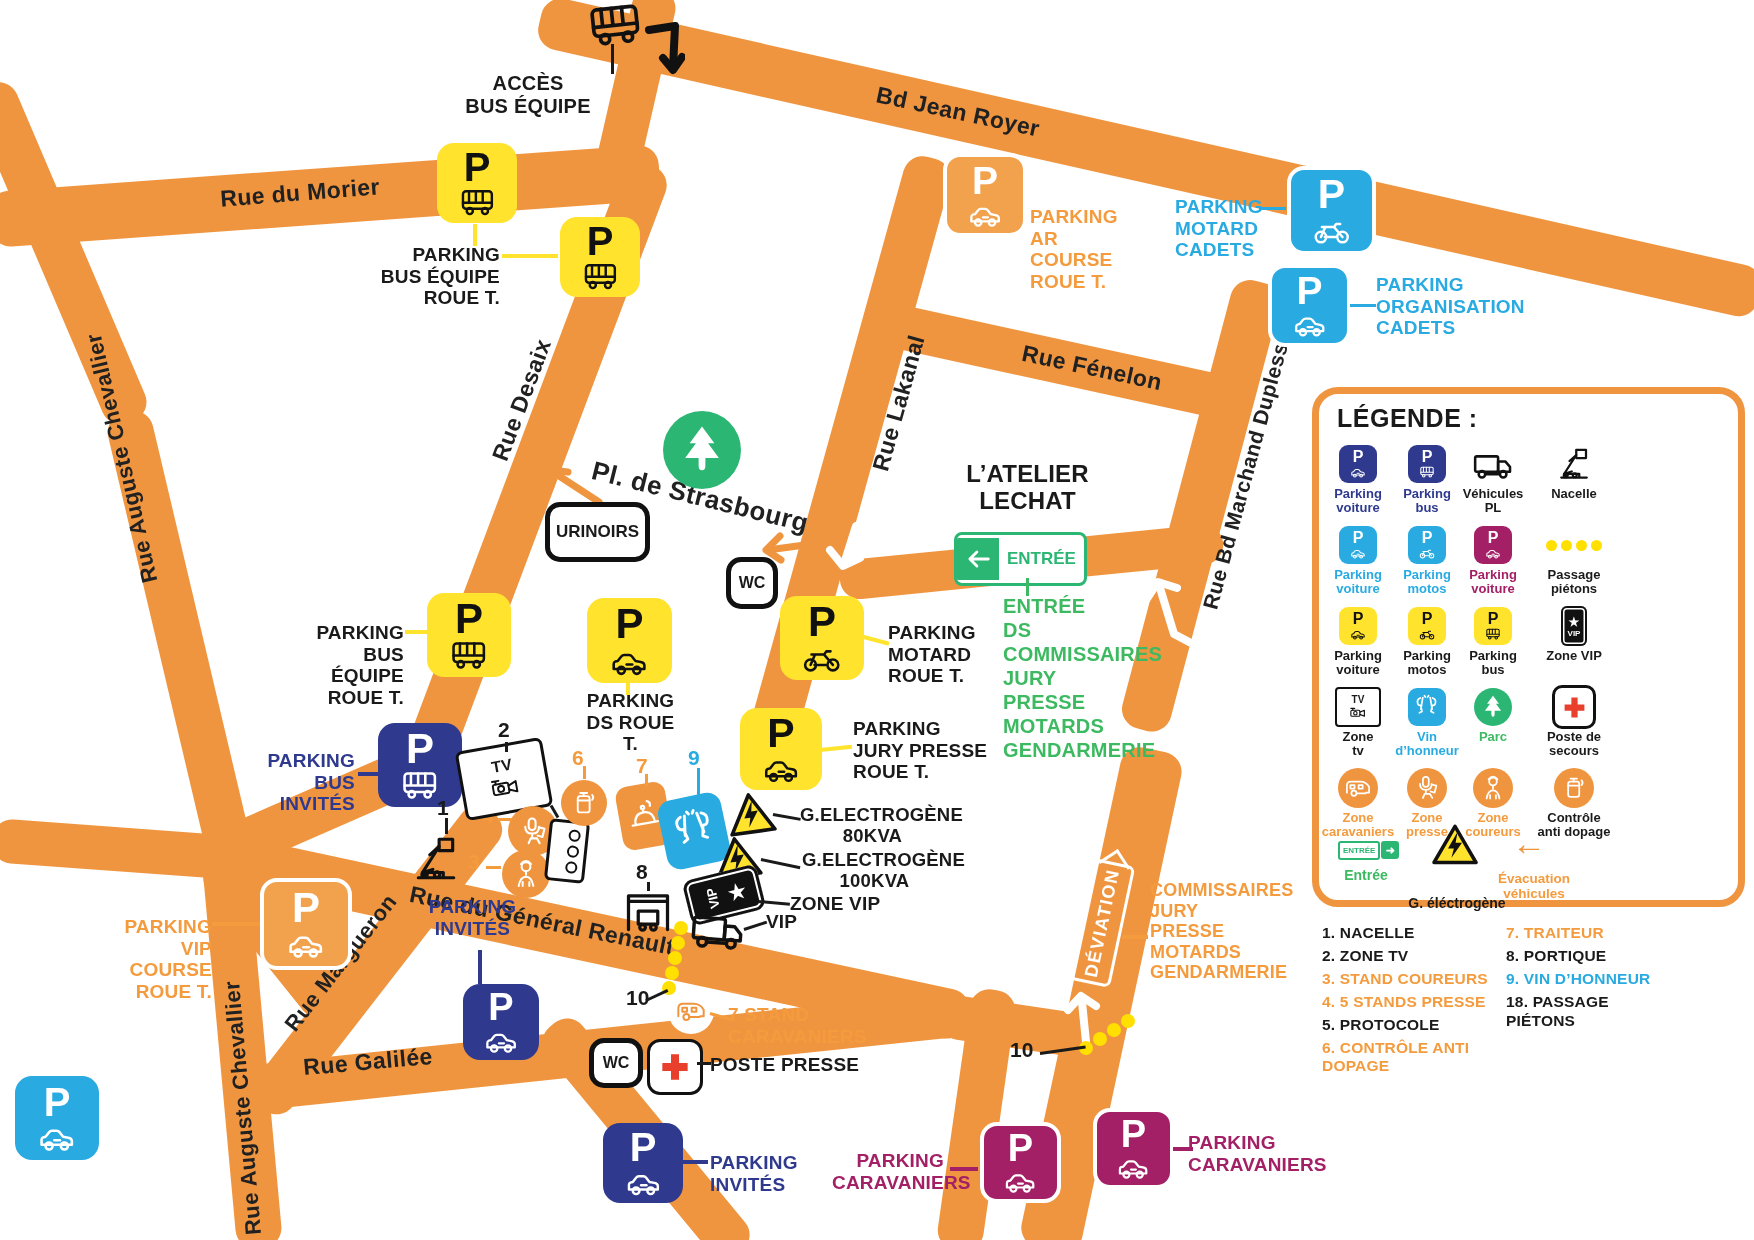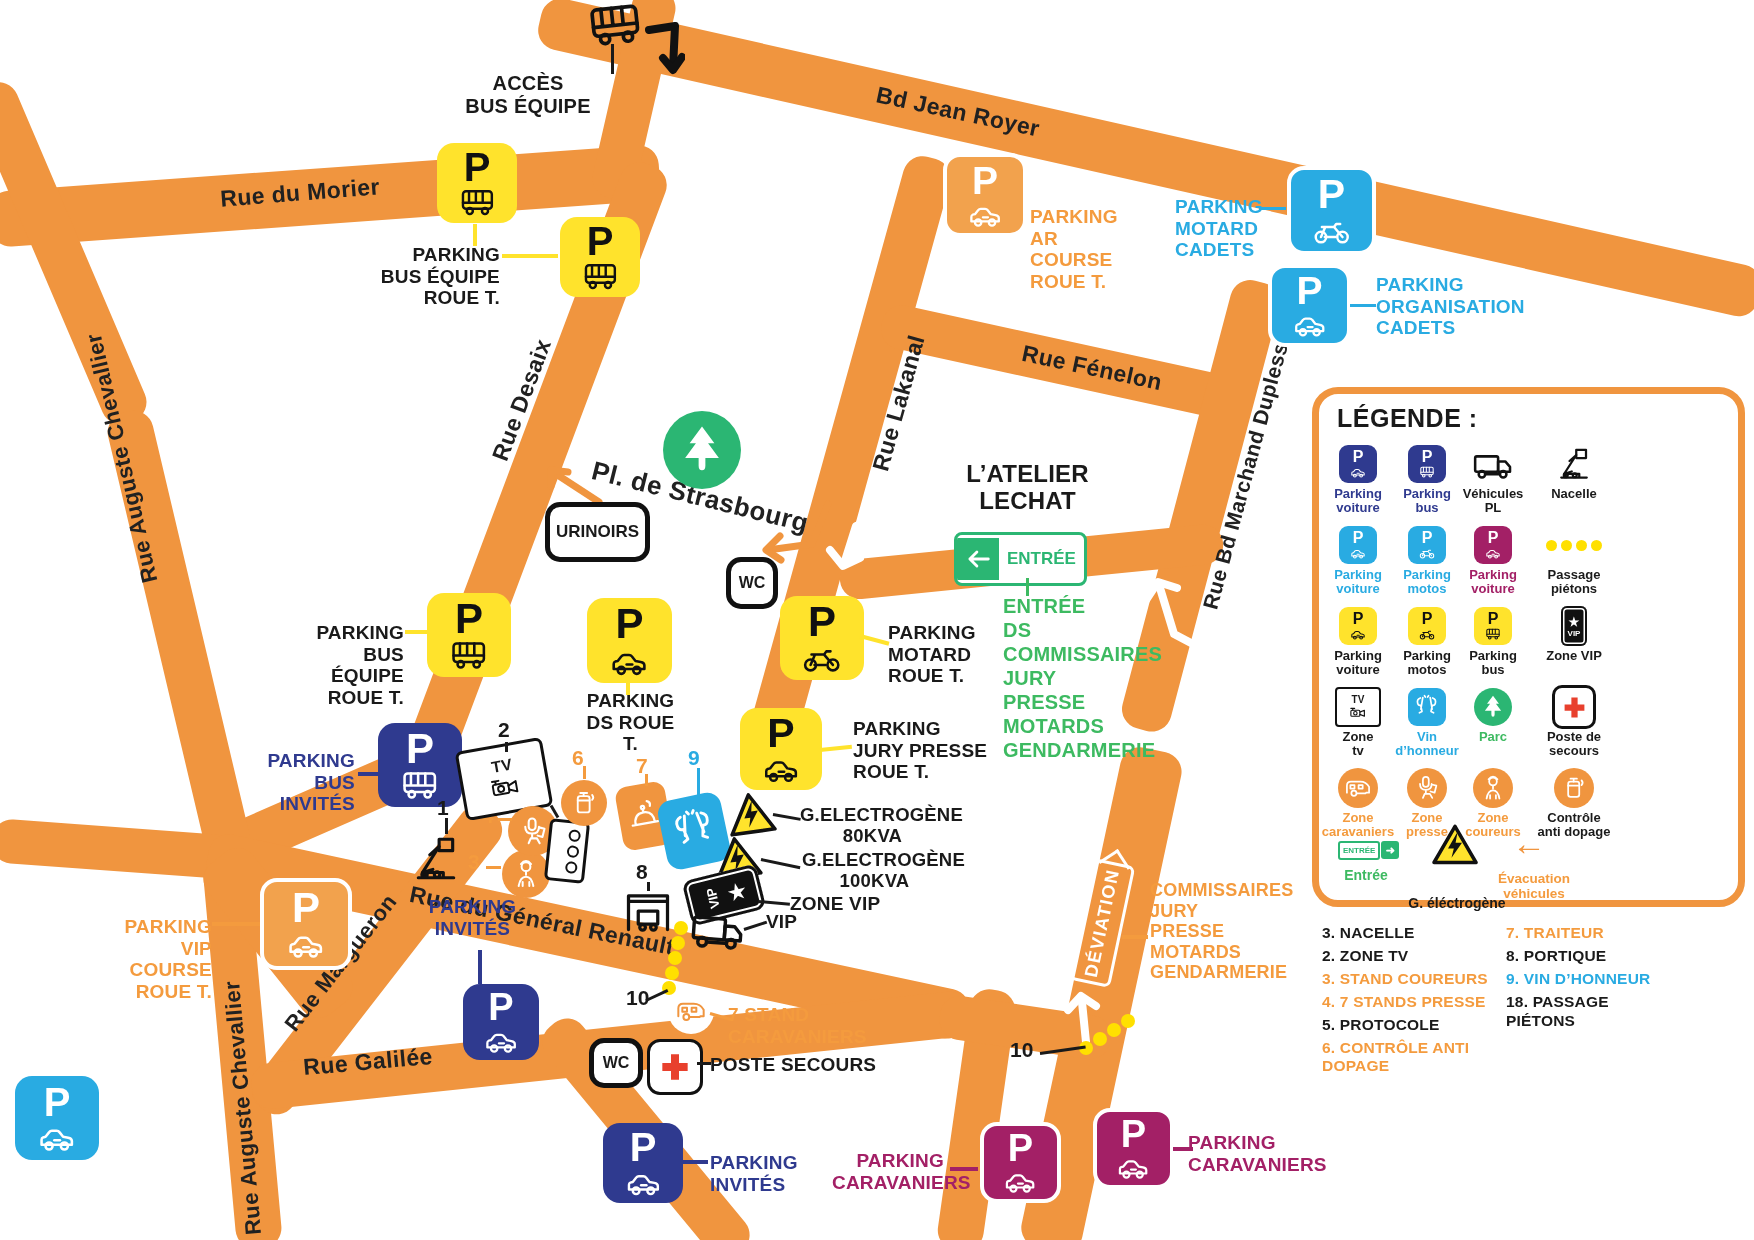--- a/index.html
+++ b/index.html
@@ -389,21 +389,21 @@
 MOTARDS
 GENDARMERIE</div>
   <div class="lbl tc t-black" style="left:800px;top:804px;width:145px;font-size:18.5px">G.ELECTROGÈNE
 80KVA</div>
   <div class="lbl tc t-black" style="left:802px;top:849px;width:145px;font-size:18.5px">G.ELECTROGÈNE
 100KVA</div>
   <div class="lbl t-black" style="left:790px;top:893px;width:100px">ZONE VIP</div>
   <div class="lbl t-black" style="left:766px;top:911px;width:60px">VIP</div>
   <div class="lbl t-orange" style="left:728px;top:1004px;width:135px">7 STAND
 CARAVANIERS</div>
-  <div class="lbl t-black" style="left:710px;top:1054px;width:175px">POSTE SECOURS</div>
+  <div class="lbl t-black" style="left:710px;top:1054px;width:175px">POSTE PRESSE</div>
 
   <div class="box" style="left:545px;top:502px;width:105px;height:60px;font-size:17px">URINOIRS</div>
   <div class="box" style="left:726px;top:557px;width:52px;height:52px;font-size:16px">WC</div>
   <div class="box" style="left:589px;top:1038px;width:54px;height:50px;font-size:16px">WC</div>
 
   <div class="entree-sign" style="left:954px;top:532px;height:48px">
     <span style="width:42px;height:42px;background:#2BB673;display:flex;align-items:center;justify-content:center">
         <svg width="26" height="26" viewBox="0 0 24 24" color="#fff">
           <use href="#s-arrowL"></use>
         </svg>
@@ -765,24 +765,24 @@
   <div class="llab t-green" style="position:absolute;left:1334px;top:868px;width:64px;font-size:14px">Entrée</div>
   <svg style="position:absolute;left:1427px;top:824px" width="56" height="42" viewBox="0 0 40 36">
       <use href="#s-warning"></use>
     </svg>
   <div class="llab t-black" style="position:absolute;left:1392px;top:896px;width:130px;font-size:14px">G. éléctrogène</div>
   <span style="position:absolute;left:1512px;top:826px;color:#F0953F;font-size:34px;line-height:1">←</span>
   <div class="llab t-orange" style="position:absolute;left:1486px;top:872px;width:96px;font-size:13.5px">Évacuation
 véhicules</div>
 
   <div style="position:absolute;left:1322px;top:924px;width:190px">
-    <div class="lsit t-black">3. NACELLE</div>
+    <div class="lsit t-black">1. NACELLE</div>
     <div class="lsit t-black">2. ZONE TV</div>
     <div class="lsit t-orange">3. STAND COUREURS</div>
-    <div class="lsit t-orange">4. 7 STANDS PRESSE</div>
+    <div class="lsit t-orange">4. 5 STANDS PRESSE</div>
     <div class="lsit t-black">5. PROTOCOLE</div>
     <div class="lsit t-orange">6. CONTRÔLE ANTI DOPAGE</div>
   </div>
   <div style="position:absolute;left:1506px;top:924px;width:160px">
     <div class="lsit t-orange">7. TRAITEUR</div>
     <div class="lsit t-black">8. PORTIQUE</div>
     <div class="lsit t-cyan">9. VIN D’HONNEUR</div>
     <div class="lsit t-black">18. PASSAGE PIÉTONS</div>
   </div>
 

